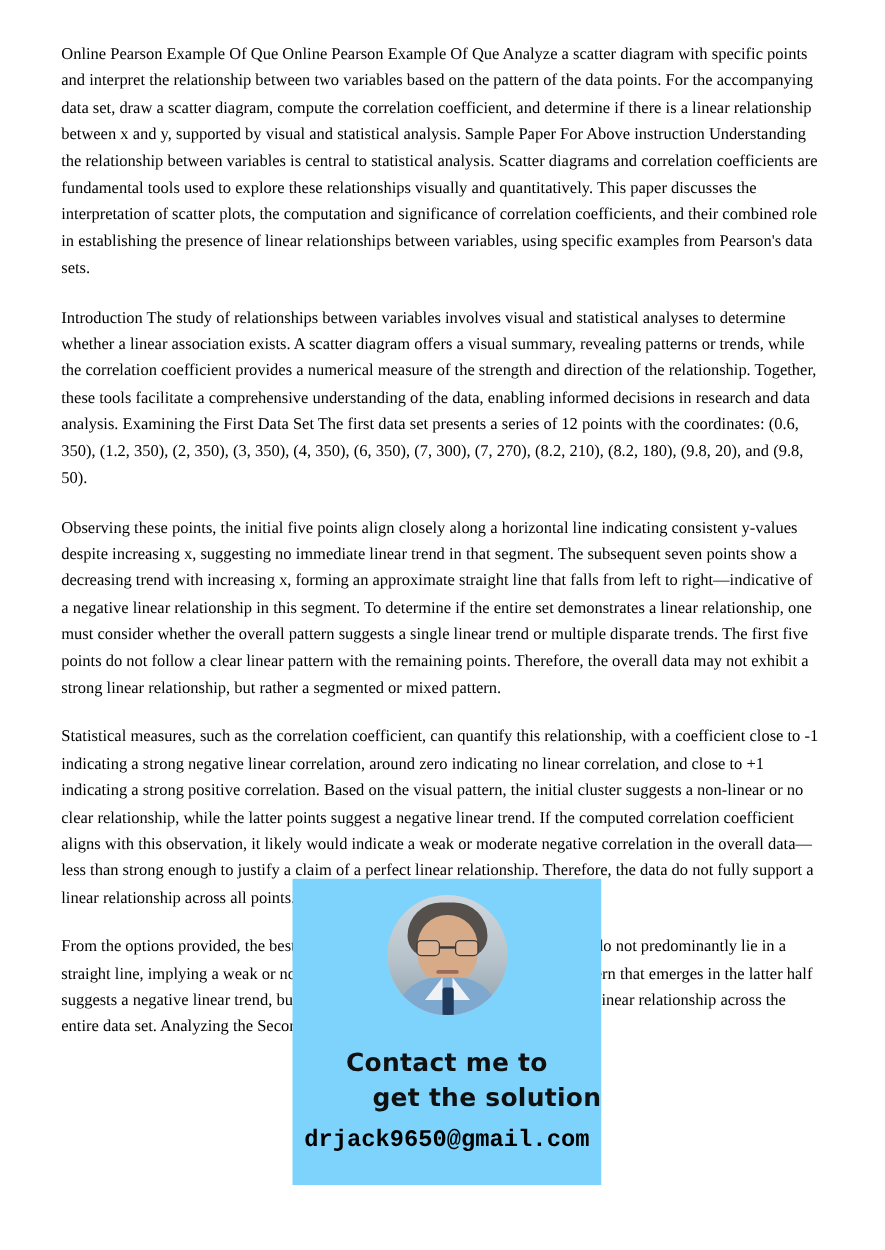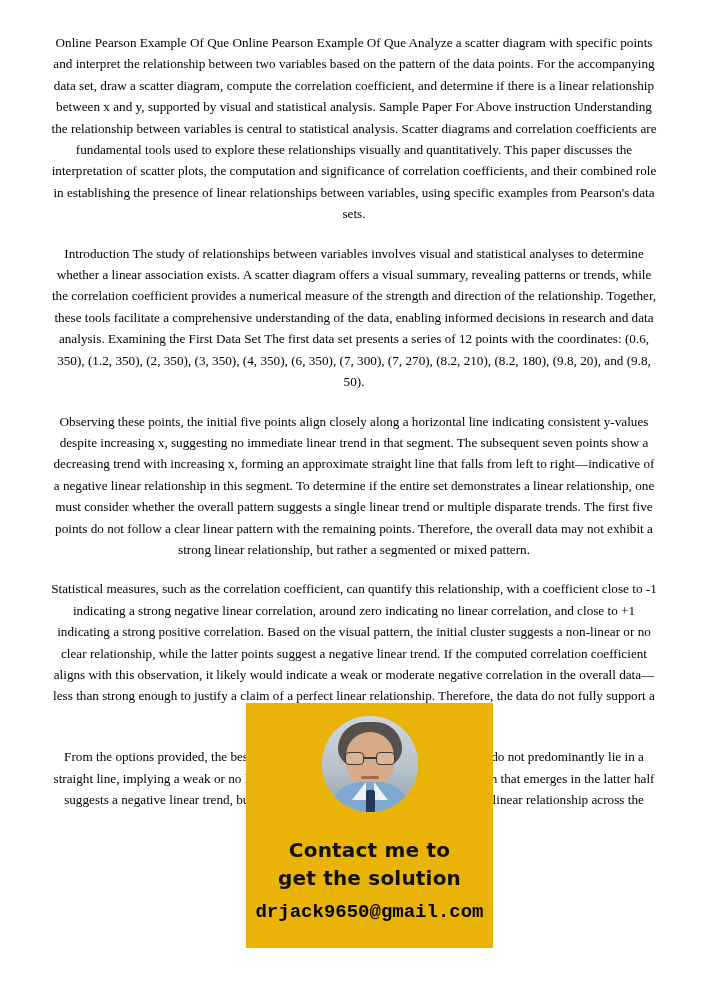--- a/index.html
+++ b/index.html
@@ -25,35 +25,35 @@
   }
   .doc-body {
     position: absolute;
     left: 49px;
     top: 32px;
     width: 610px;
   }
   .para {
     font-size: 13.2px;
     line-height: 21.4px;
-    text-align: center;
+    text-align: left;
     margin: 0 0 18px 0;
     color: #000;
     white-space: normal;
   }
   .para:last-child { margin-bottom: 0; }
 
   
   .overlay-card {
     position: absolute;
-    left: 246px;
+    left: 234px;
     top: 703px;
     width: 247px;
     height: 245px;
-    background: #eab308;
+    background: #7dd3fc;
     box-sizing: border-box;
     text-align: center;
     overflow: hidden;
   }
   .avatar {
     position: absolute;
     left: 50%;
     top: 13px;
     transform: translateX(-50%);
     width: 96px;
@@ -144,21 +144,21 @@
   .overlay-line1, .overlay-line2 {
     position: absolute;
     left: 0; right: 0;
     font-family: "DejaVu Sans", sans-serif;
     font-weight: bold;
     font-size: 20px;
     color: #101010;
     letter-spacing: 0.2px;
   }
   .overlay-line1 { top: 135px; }
-  .overlay-line2 { top: 163px; }
+  .overlay-line2 { top: 163px; text-align: right; }
   .overlay-email {
     position: absolute;
     left: 0; right: 0;
     top: 198px;
     font-family: Liberation Mono, monospace;
     font-weight: bold;
     font-size: 19px;
     color: #000000;
   }
 </style>

